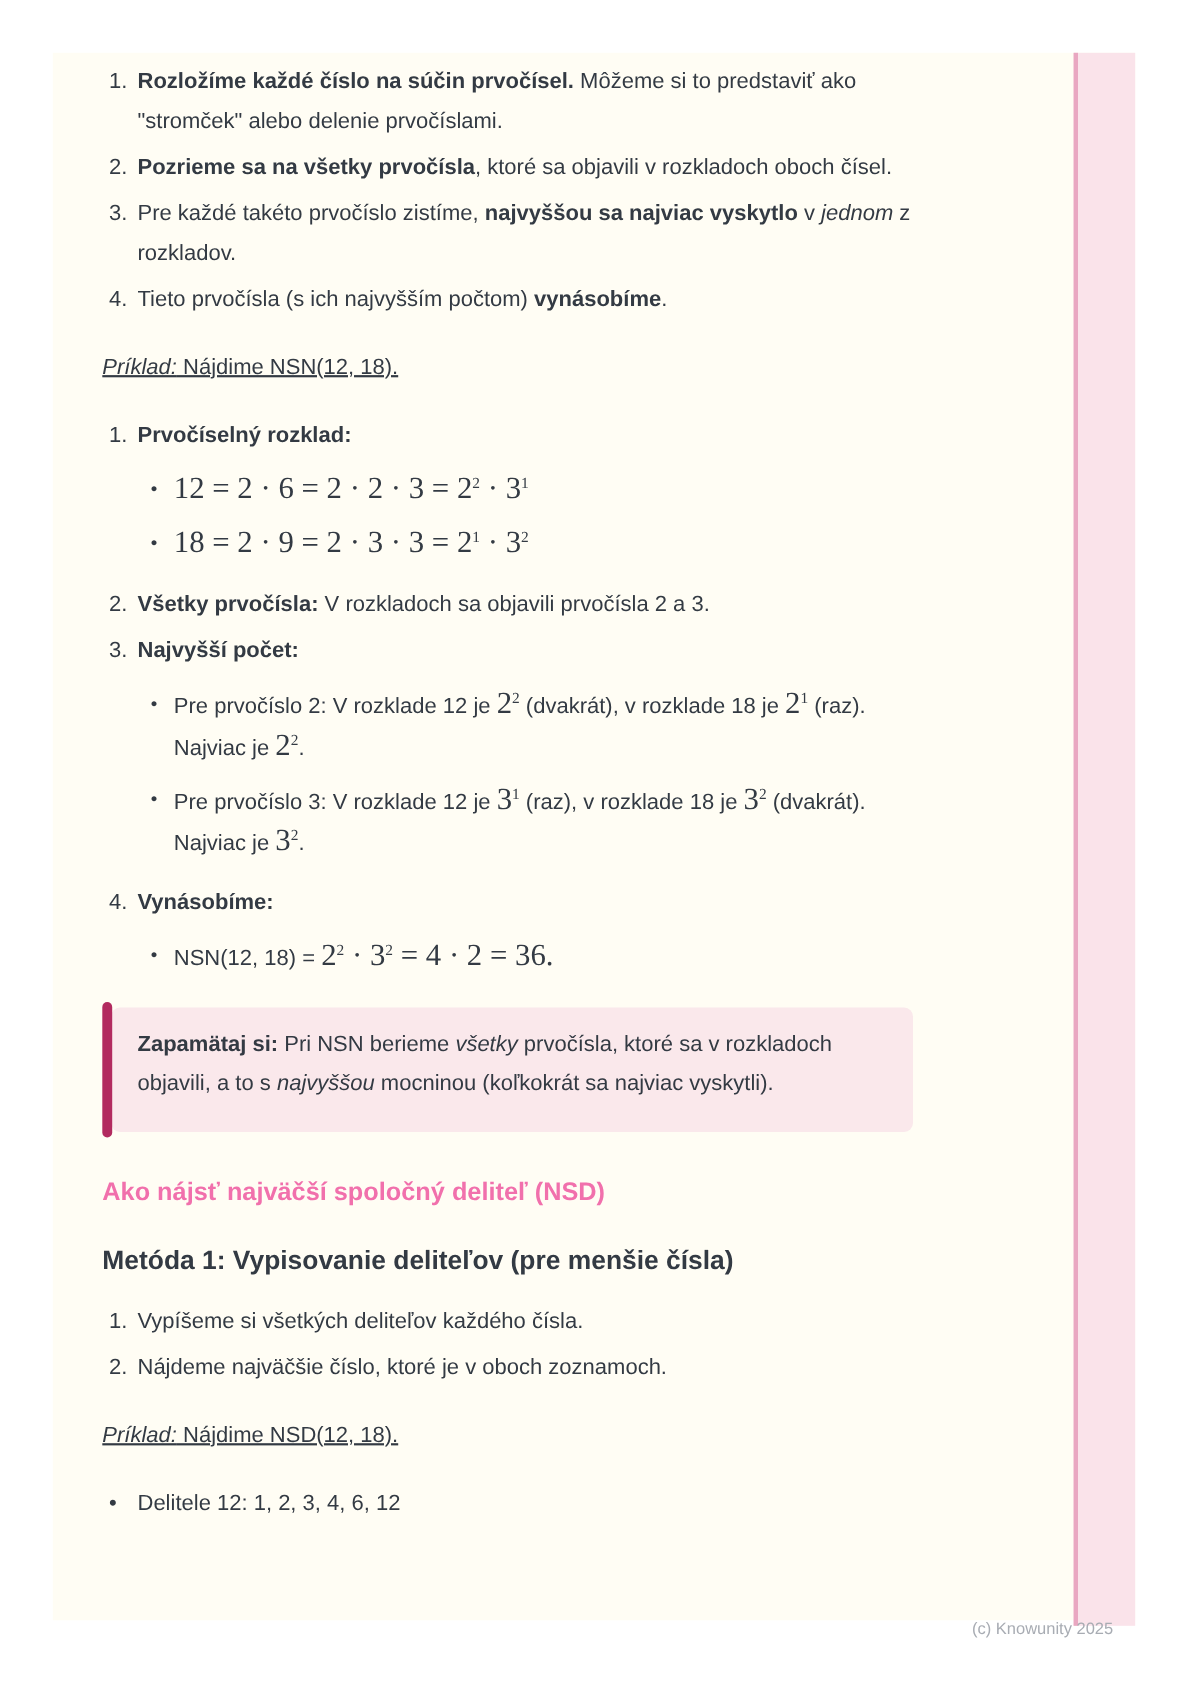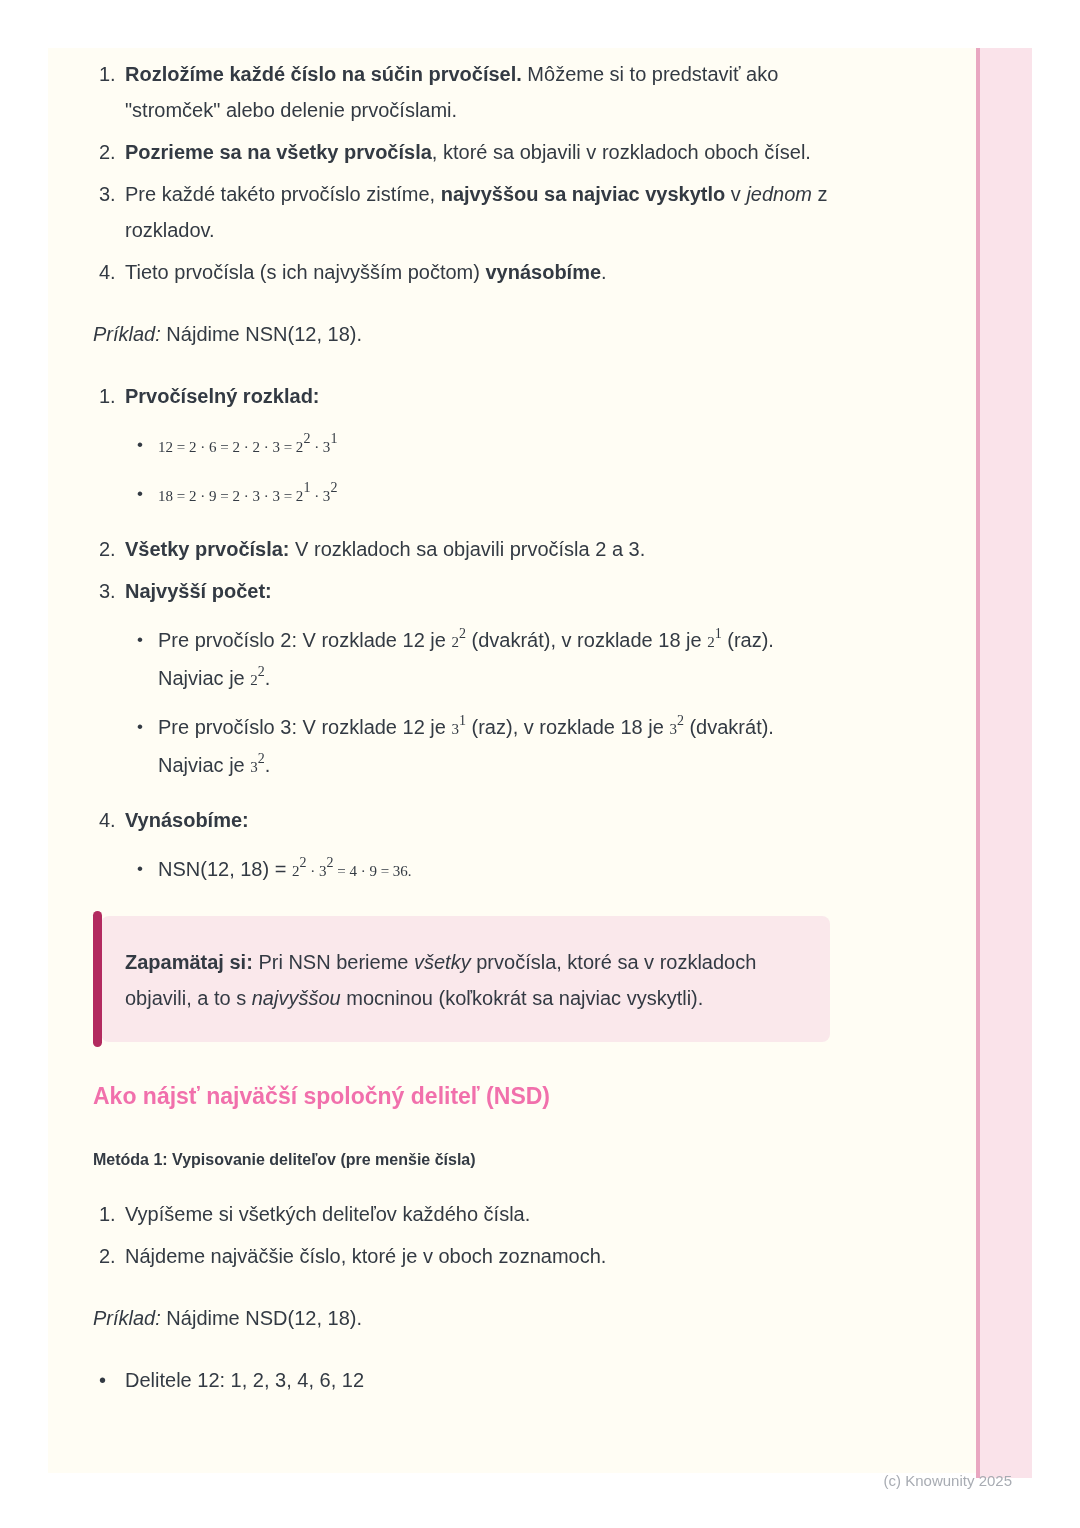--- a/index.html
+++ b/index.html
@@ -20,45 +20,45 @@
   .content{
     position:absolute;left:45px;top:8px;width:737px;
     font-size:20px;line-height:36px;
   }
   .watermark{
     position:absolute;right:20px;top:1424px;z-index:3;
     font-size:15px;color:var(--watermark-gray,#a8acb3);
   }
   .b{font-weight:700;}
   .i{font-style:italic;text-align:center;}
-  .math{font-family:"Liberation Serif","DejaVu Serif",serif;font-size:15px;}
+  .math{font-family:"Liberation Serif","DejaVu Serif",serif;font-size:28px;}
   sup.math{font-size:14px;line-height:0;position:relative;top:-1px;vertical-align:super;}
   .list{margin:0 0 16px;}
   .li{display:flex;padding-left:6px;margin-bottom:6px;}
   .li>.marker{flex:0 0 26px;}
   .li>.body{flex:1;}
   .list.sub{margin:13px 0 2px 12px;}
   .list.sub .li{padding-left:0;margin-bottom:11px;}
   .list.sub .li>.marker{flex:0 0 21px;font-size:17px;}
-  .paragraph{margin:26px 0 26px;}
+  .paragraph{margin:26px 0 26px;text-decoration:underline;}
   .justify{text-align:justify;}
   .callout{
     position:relative;margin:14px 0 16px 8px;
     background:var(--callout-bg,#fae8eb);
-    border-radius:8px;padding:28px 30px 26px 24px;
+    border-radius:8px;padding:15px 30px 26px 24px;
   }
   .callout .bar{
     position:absolute;left:-8px;top:-5px;bottom:-5px;width:9px;
     border-radius:9px;background:var(--callout-bar,#b22a5f);
   }
   .heading2{
     font-size:23px;line-height:36px;font-weight:700;
     color:var(--heading-pink,#f170ac);margin:36px 0 26px;
   }
-  .heading4{font-size:16px;font-weight:700;margin:28px 0 18px;}
+  .heading4{font-size:24px;font-weight:700;margin:28px 0 18px;}
 </style>
 </head>
 <body>
 
 <div class="canvas">
   <div class="page">
     <div class="stripe"></div>
     <div class="content" id="doc-content">
         <div class="list">
           <div class="li">
@@ -108,21 +108,21 @@
                   <span class="marker">•</span>
                   <div class="body"><span>Pre prvočíslo 3: V rozklade 12 je </span><span class="math">3</span><sup class="math">1</sup><span> (raz), v rozklade 18 je </span><span class="math">3</span><sup class="math">2</sup><span> (dvakrát). Najviac je </span><span class="math">3</span><sup class="math">2</sup><span>.</span></div>
                 </div>
               </div></div>
           </div>
           <div class="li">
             <span class="marker">4.</span>
             <div class="body"><span class="b">Vynásobíme:</span><div class="list sub">
                 <div class="li">
                   <span class="marker">•</span>
-                  <div class="body"><span>NSN(12, 18) = </span><span class="math">2</span><sup class="math">2</sup><span class="math"> · 3</span><sup class="math">2</sup><span class="math"> = 4 · 9 = 36.</span></div>
+                  <div class="body"><span>NSN(12, 18) = </span><span class="math">2</span><sup class="math">2</sup><span class="math"> · 3</span><sup class="math">2</sup><span class="math"> = 4 · 2 = 36.</span></div>
                 </div>
               </div></div>
           </div>
         </div>
         <div class="callout">
           <span class="bar"></span>
           <div><span class="b">Zapamätaj si:</span><span> Pri NSN berieme </span><span class="i">všetky</span><span> prvočísla, ktoré sa v rozkladoch objavili, a to s </span><span class="i">najvyššou</span><span> mocninou (koľkokrát sa najviac vyskytli).</span></div>
         </div>
         <div class="heading2"><span>Ako nájsť najväčší spoločný deliteľ (NSD)</span></div>
         <div class="heading4"><span>Metóda 1: Vypisovanie deliteľov (pre menšie čísla)</span></div>

